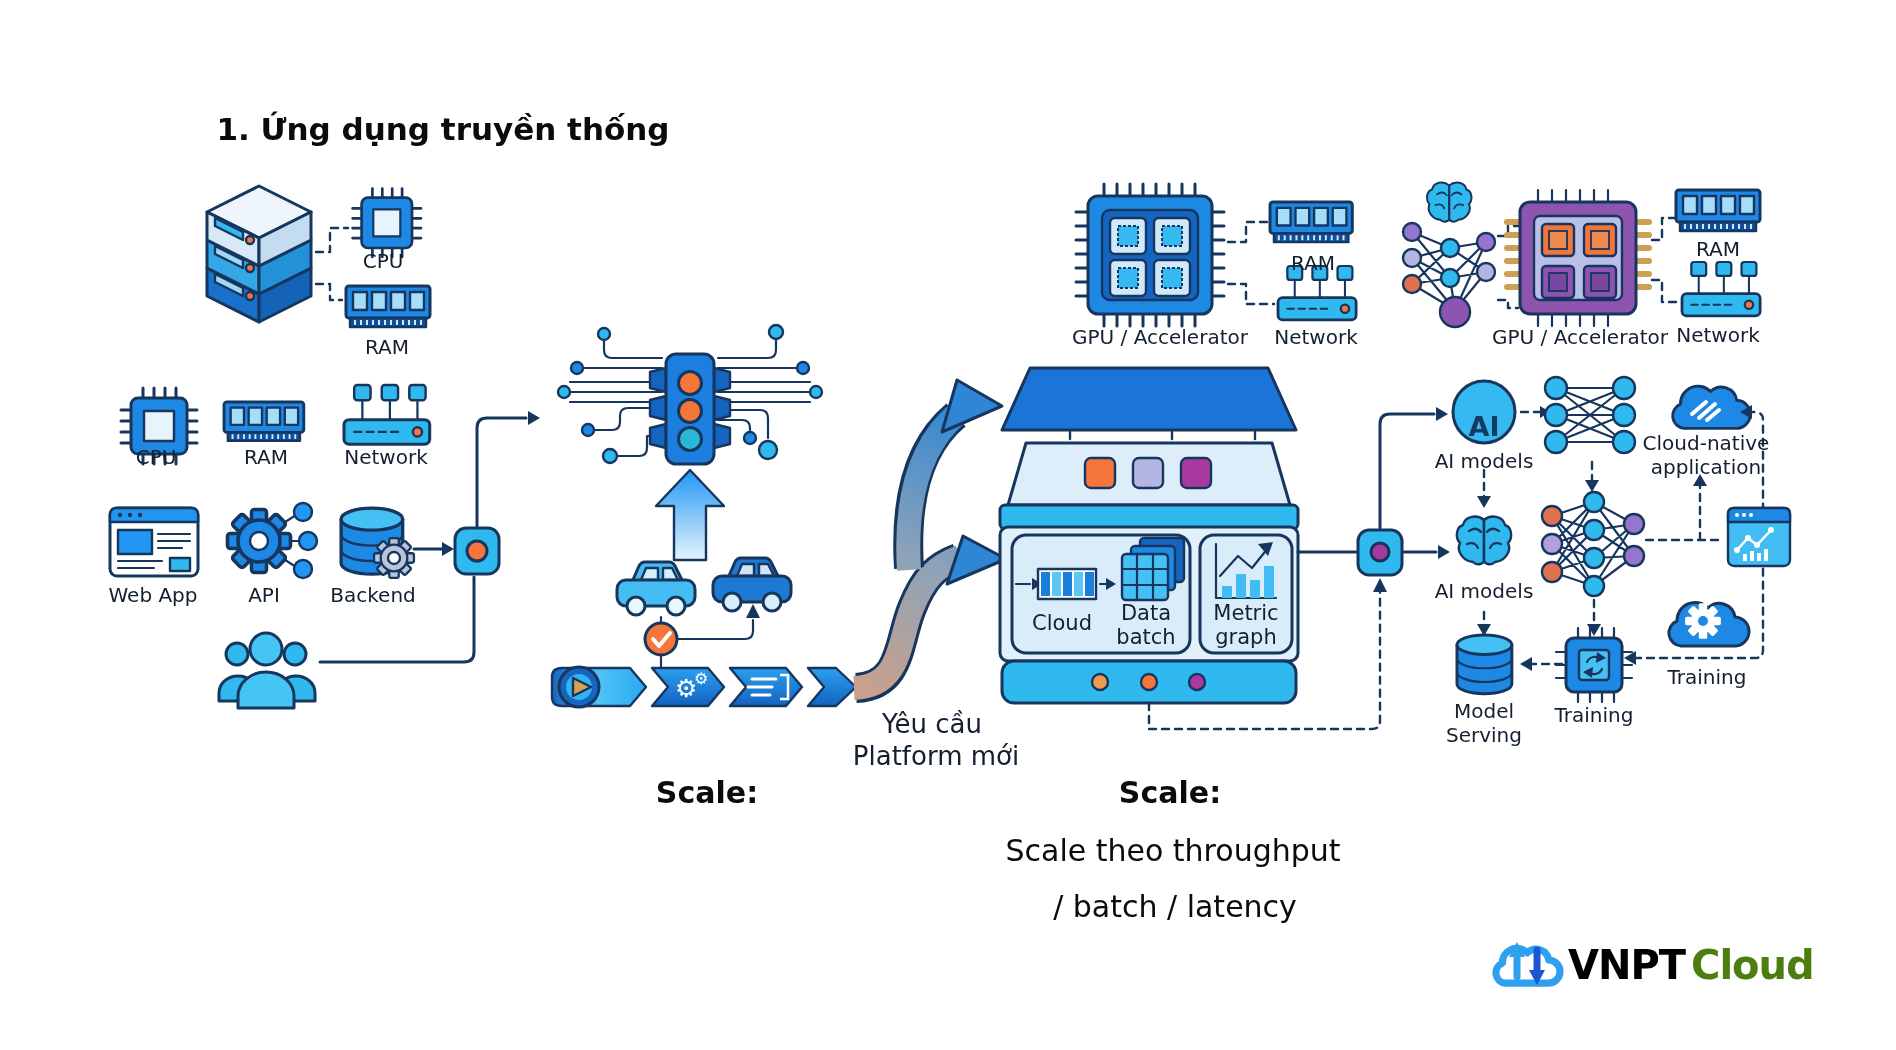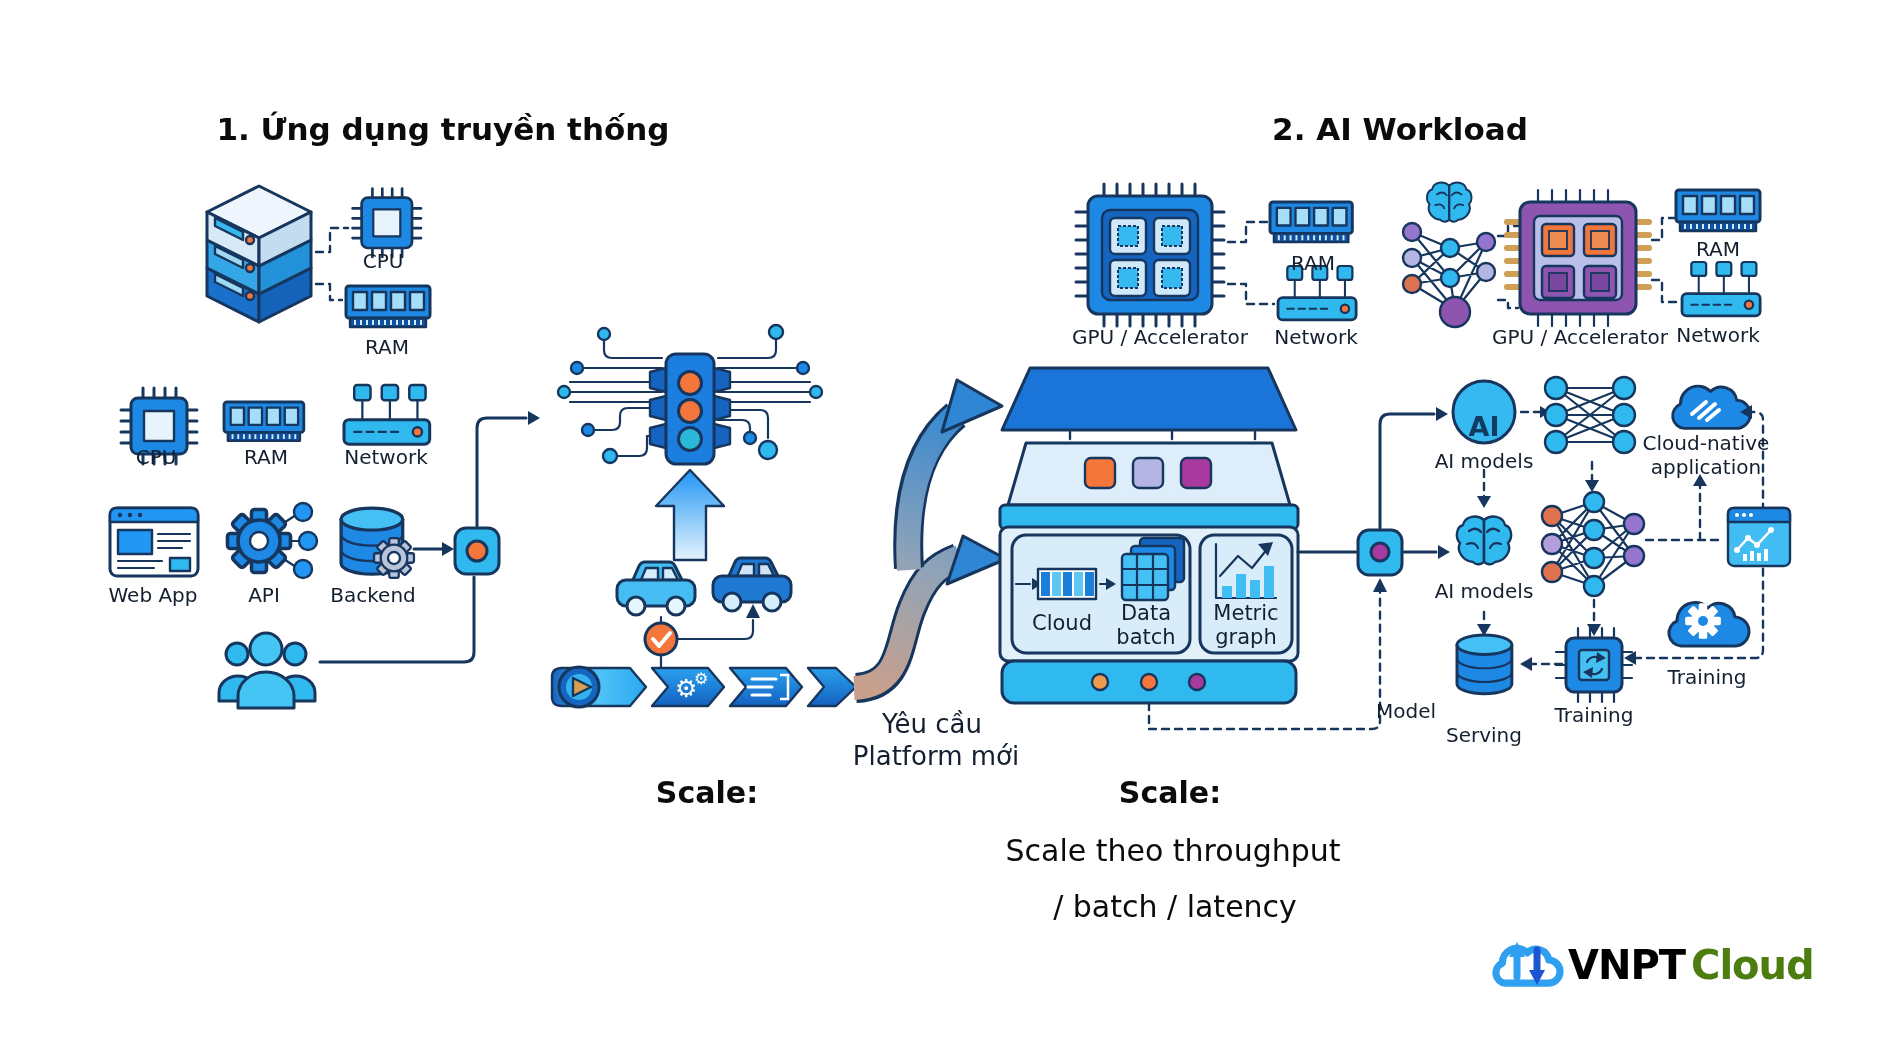--- a/index.html
+++ b/index.html
@@ -474,21 +474,20 @@
         </g>
   <path d="M1517,977 V954" stroke="#2f9ff0" stroke-width="7" stroke-linecap="round"></path>
   <polygon points="1509,957 1525,957 1517,942" fill="#2f9ff0"></polygon>
   <path d="M1537,950 V973" stroke="#1b55d3" stroke-width="7" stroke-linecap="round"></path>
   <polygon points="1529,970 1545,970 1537,985" fill="#1b55d3"></polygon>
 </g>
 </svg>
 
 <div id="labels">
   <div class="lbl t33" style="left:443px;top:112px;">1. Ứng dụng truyền thống</div>
-  <div class="lbl t33" style="left:1400px;top:112px;">2. AI Workload</div>
 
   <div class="lbl" style="left:383px;top:250px;">CPU</div>
   <div class="lbl" style="left:387px;top:336px;">RAM</div>
   <div class="lbl" style="left:156px;top:446px;">CPU</div>
   <div class="lbl" style="left:266px;top:446px;">RAM</div>
   <div class="lbl" style="left:386px;top:446px;">Network</div>
   <div class="lbl" style="left:153px;top:584px;">Web App</div>
   <div class="lbl" style="left:264px;top:584px;">API</div>
   <div class="lbl" style="left:373px;top:584px;">Backend</div>
 
@@ -512,21 +511,21 @@
   <div class="lbl" style="left:1316px;top:326px;">Network</div>
   <div class="lbl" style="left:1580px;top:326px;">GPU / Accelerator</div>
   <div class="lbl" style="left:1718px;top:238px;">RAM</div>
   <div class="lbl" style="left:1718px;top:324px;">Network</div>
 
   <div class="lbl aiB" style="left:1484px;top:412px;">AI</div>
   <div class="lbl" style="left:1484px;top:450px;">AI models</div>
   <div class="lbl" style="left:1484px;top:580px;">AI models</div>
   <div class="lbl" style="left:1706px;top:432px;">Cloud-native</div>
   <div class="lbl" style="left:1706px;top:456px;">application</div>
-  <div class="lbl" style="left:1406px;top:700px;">Model</div>
+  <div class="lbl" style="left:1484px;top:700px;">Model</div>
   <div class="lbl" style="left:1484px;top:724px;">Serving</div>
   <div class="lbl" style="left:1594px;top:704px;">Training</div>
   <div class="lbl" style="left:1707px;top:666px;">Training</div>
 
   <div class="logoRow">
     <span class="logoVNPT">VNPT</span>
     <span class="logoCloud">Cloud</span>
   </div>
 </div>
 

